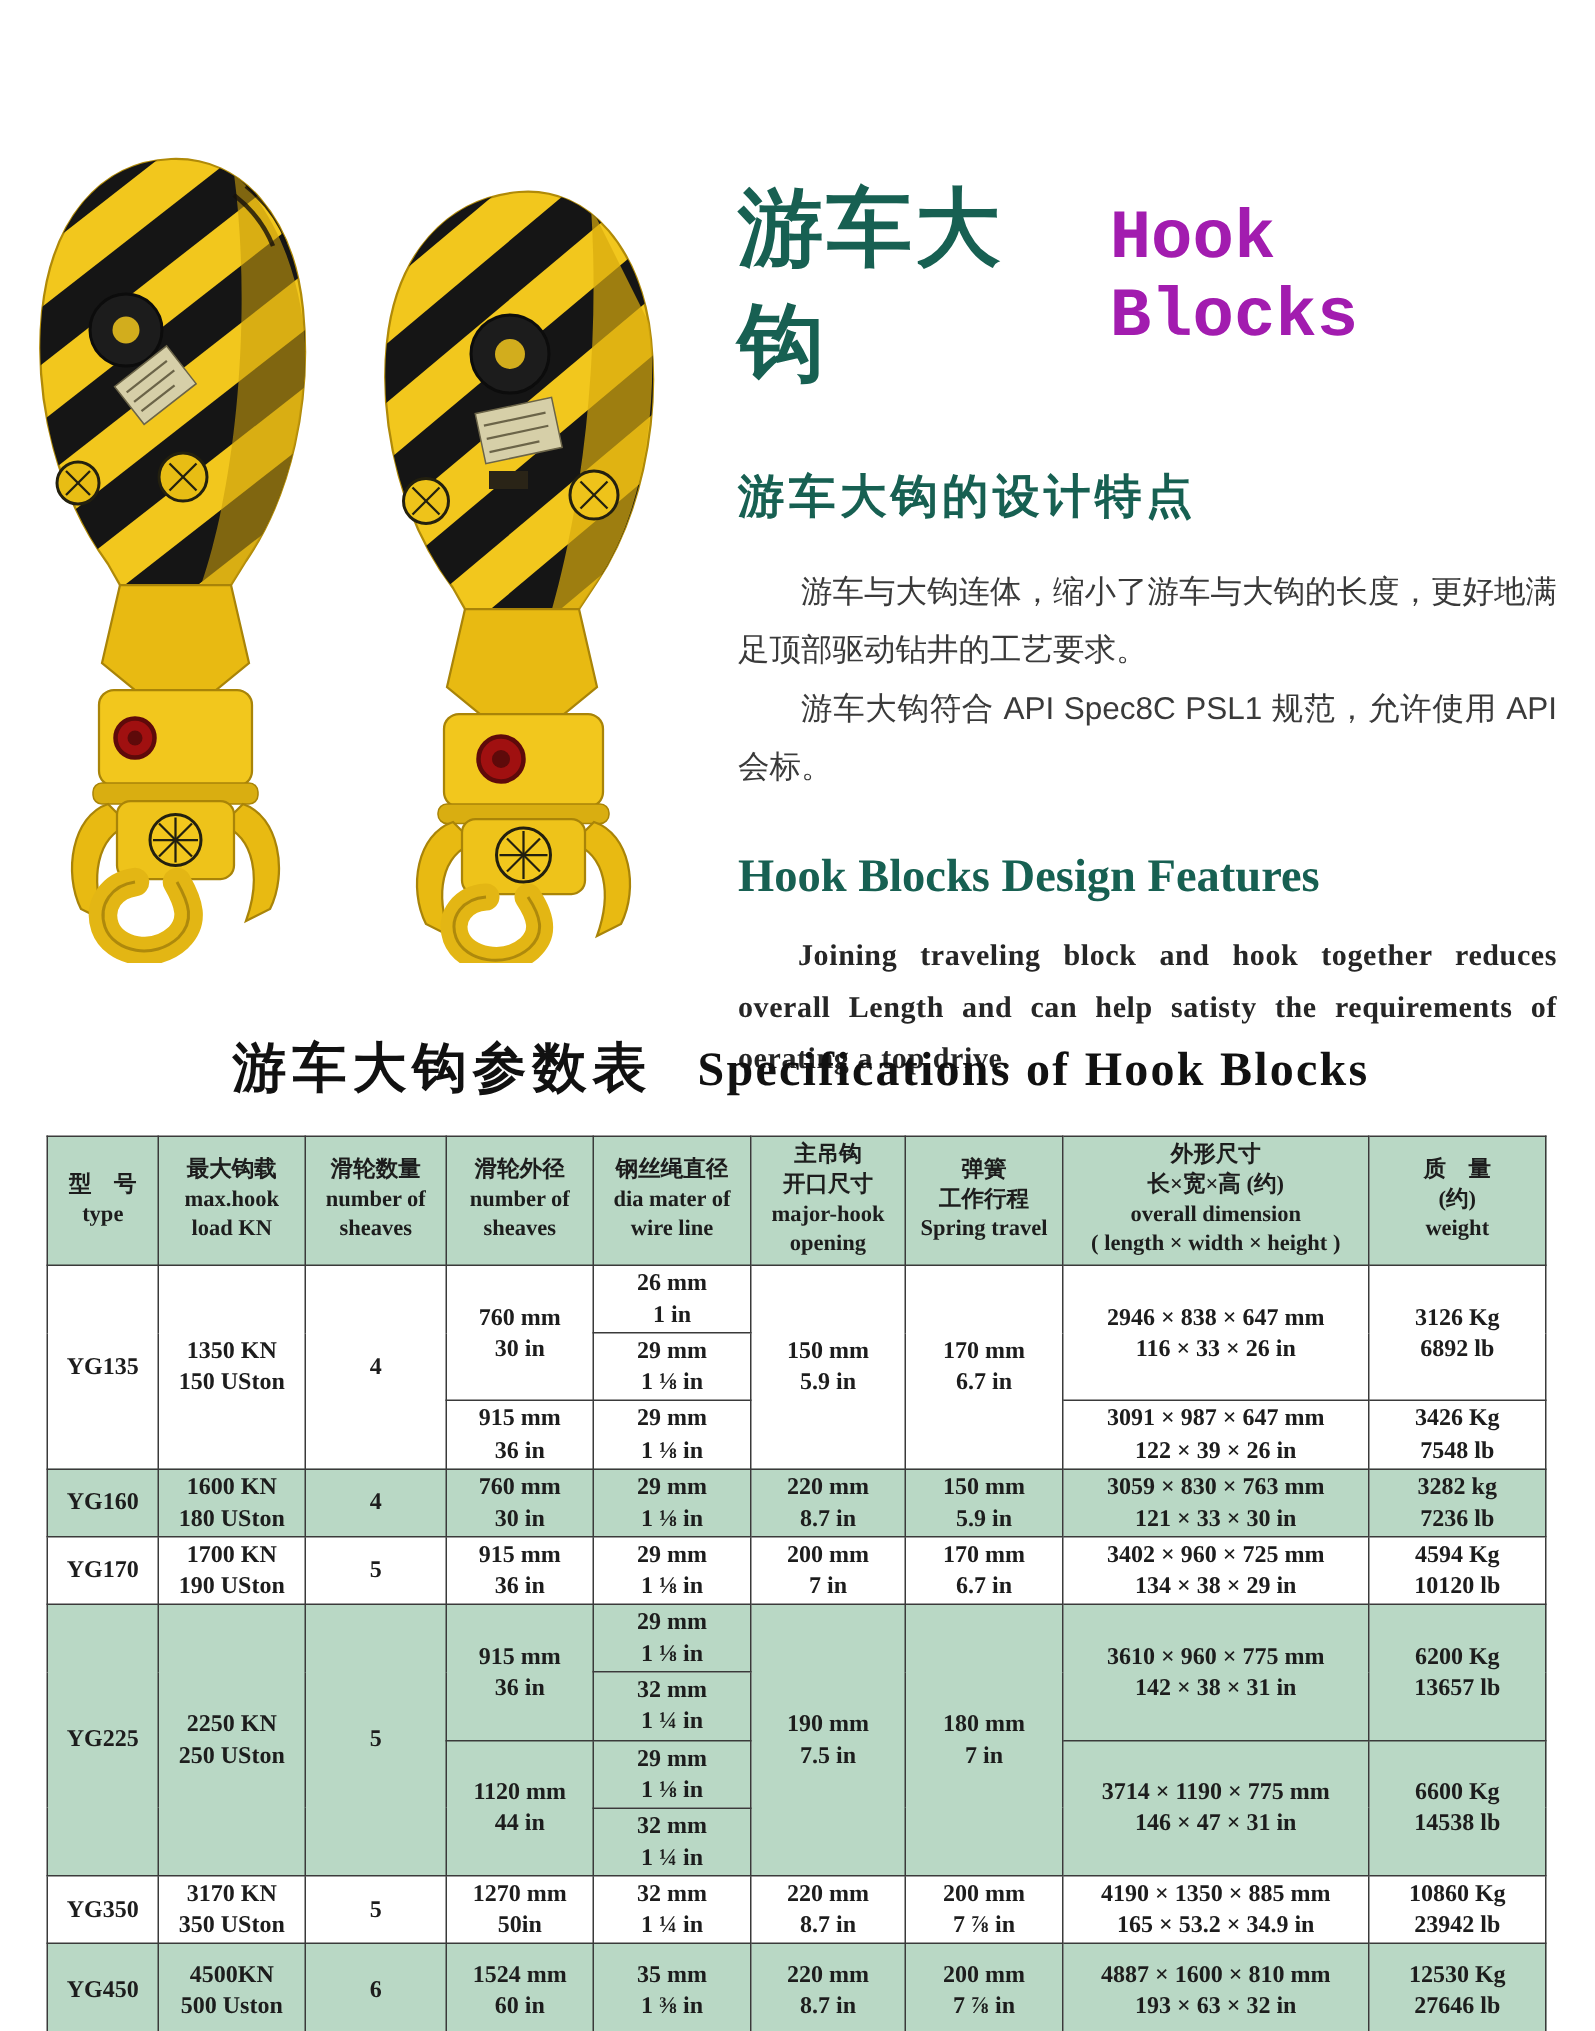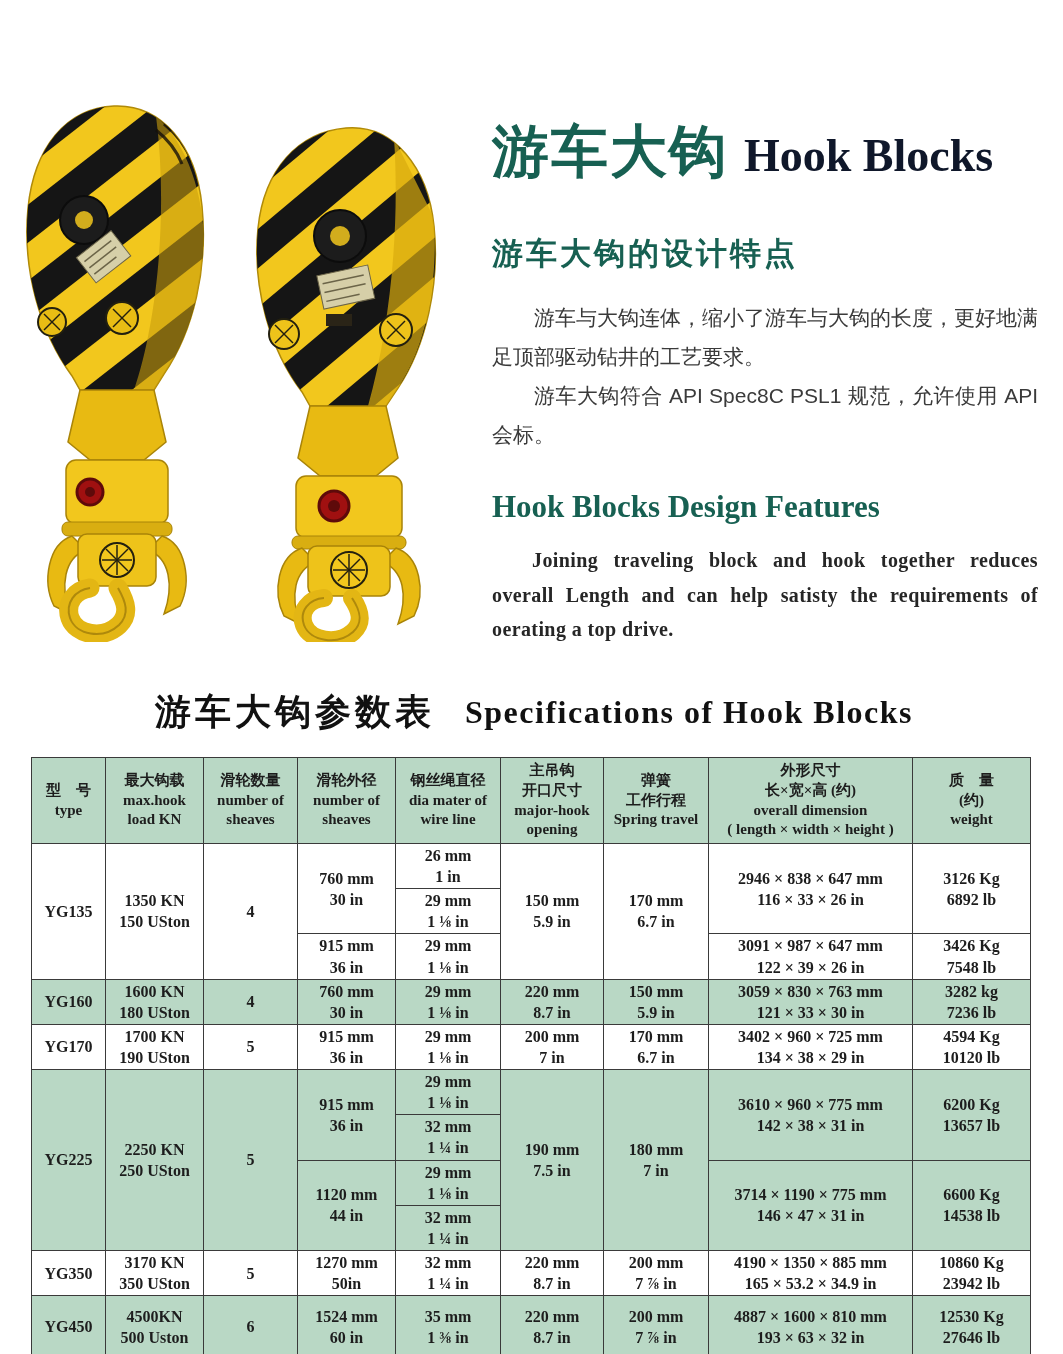--- a/index.html
+++ b/index.html
@@ -9,21 +9,21 @@
     font-family:"Liberation Sans", sans-serif; color:#2e2e2e;
   }
   
   .photo { position:absolute; }
   .photo1 { left:6px; top:90px; width:220px; height:552px; }
   .photo2 { left:228px; top:118px; width:240px; height:524px; }
   
   .content { position:absolute; left:492px; top:114px; width:546px; }
   .title-row { display:flex; align-items:baseline; gap:16px; }
   .title-cn { font-size:57px; font-weight:900; color:#176052; letter-spacing:2px; }
-  .title-en { font-family:Liberation Serif, serif; font-size:46px; font-weight:700; color:#0f172a; }
+  .title-en { font-family:Liberation Mono, monospace; font-size:46px; font-weight:700; color:#a21caf; }
   .h-cn { margin-top:42px; font-size:31px; font-weight:800; color:#176052; letter-spacing:3px; }
   .cn-para { margin-top:24px; font-size:21px; line-height:1.85; color:#3a3a3a;
              text-align:justify; text-indent:2em; }
   .cn-para + .cn-para { margin-top:0; }
   .h-en { margin-top:35px; font-family:"Liberation Serif", serif; font-size:31px;
           font-weight:700; color:#176052; }
   .en-para { margin-top:18px; font-family:"Liberation Serif", serif; font-size:20px;
              font-weight:700; line-height:1.72; color:#262626; text-align:justify;
              text-indent:2em; letter-spacing:0.4px; }
   .en-para + .en-para { margin-top:0; }

